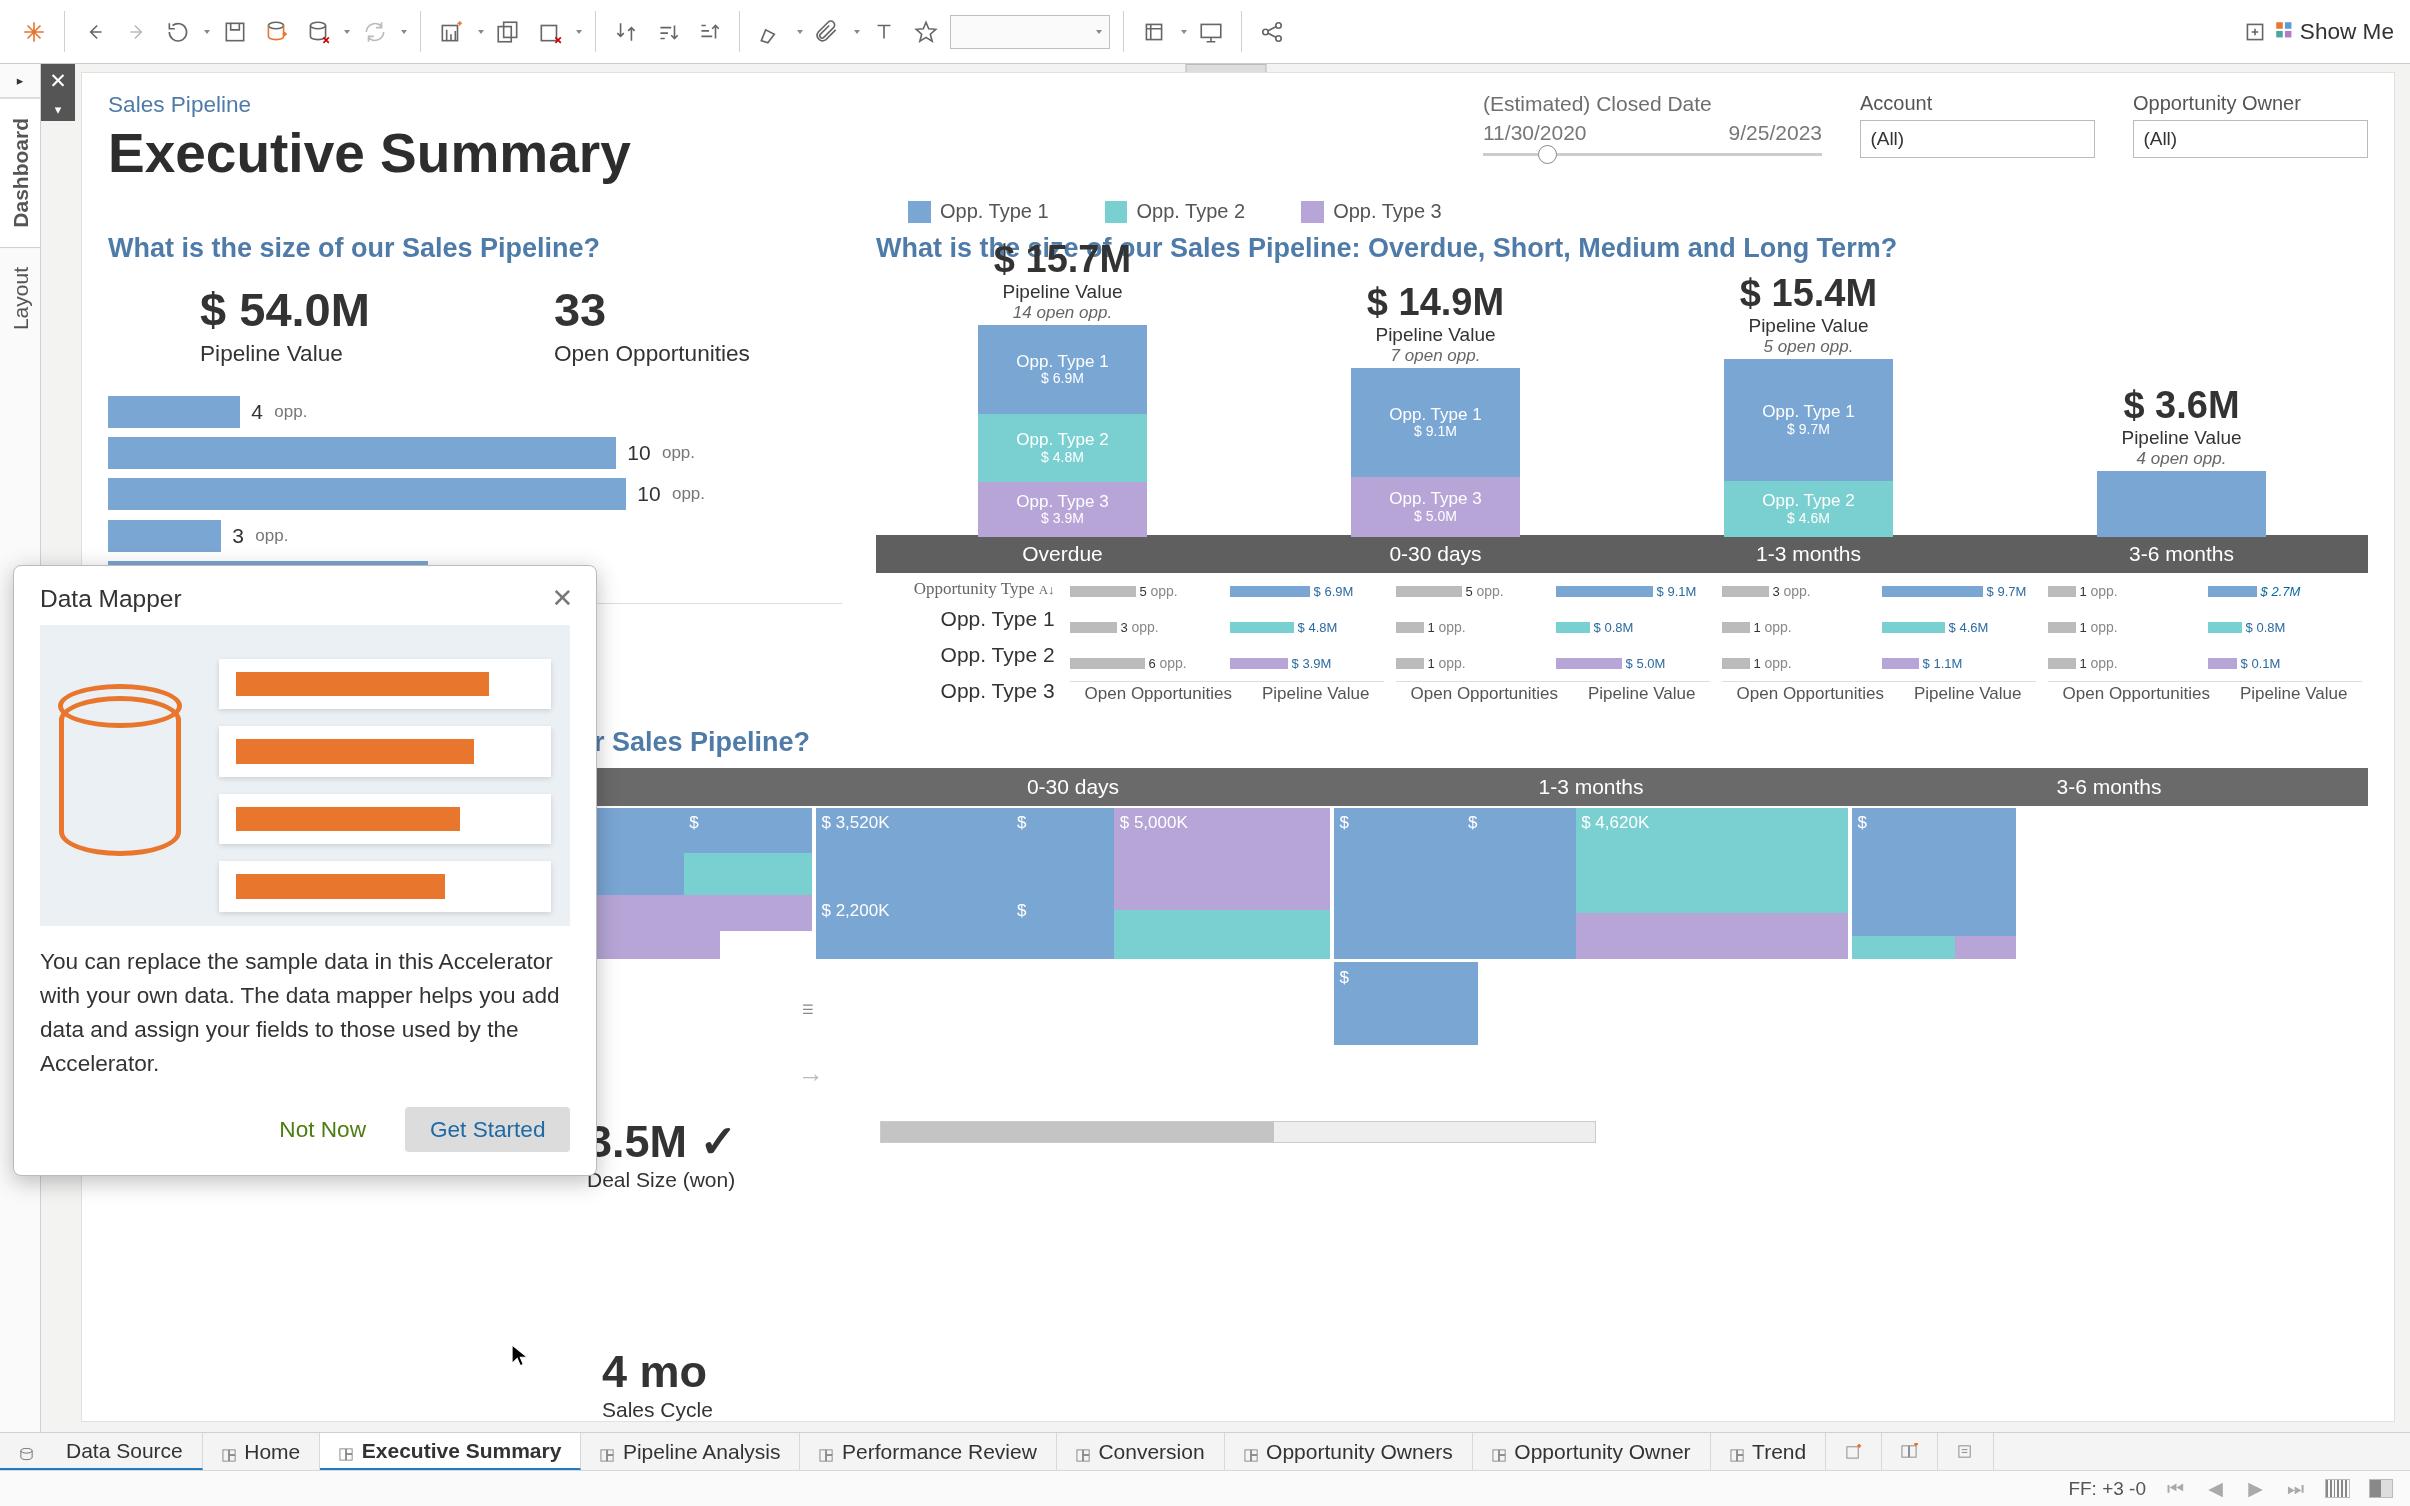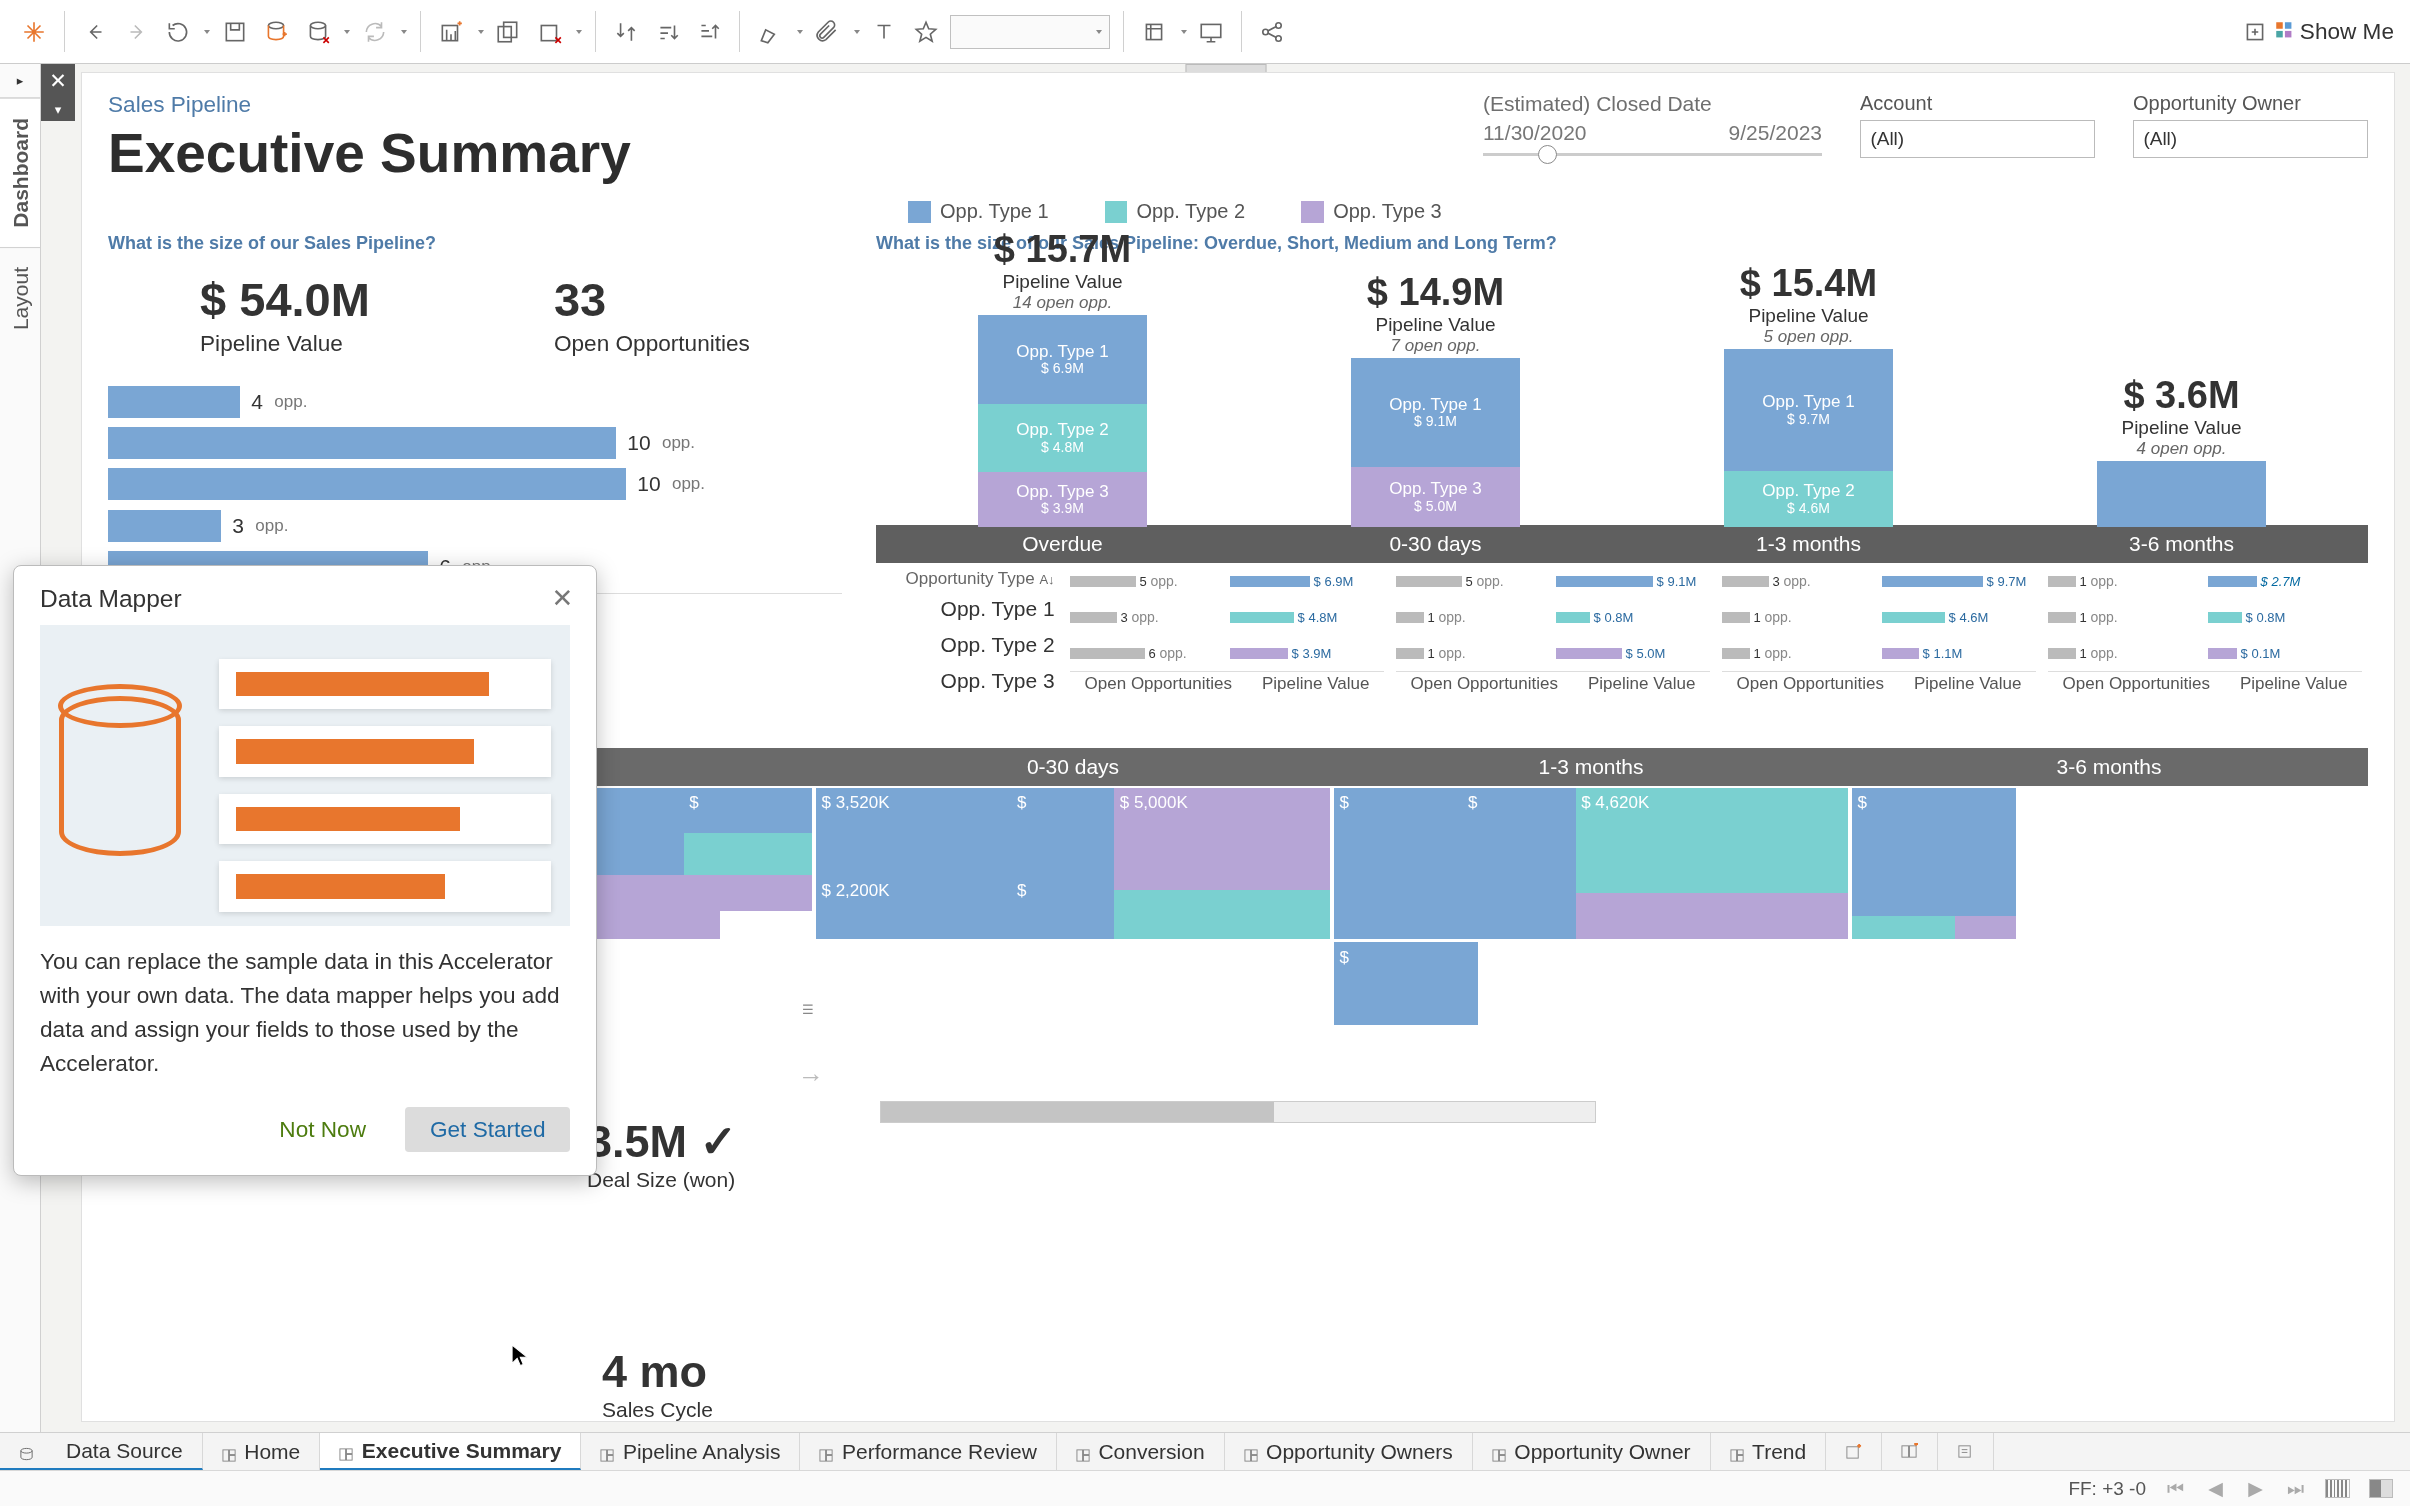--- a/index.html
+++ b/index.html
@@ -31,21 +31,21 @@
   .date-slider-lbl { color:#6f6f6f; font-size:21px; margin-bottom:5.6px;}
   .date-vals { display:flex; justify-content:space-between; width:339px; color:#777; font-size:21px; margin-bottom:5.6px;}
   .slider-track { position:relative; width:339px; height:3.8px; background:#ccc; margin-top:7.5px;}
   .slider-thumb { position:absolute; left:55px; top:-7.5px; width:19px; height:19px; border-radius:50%; background:#fff; border:1.9px solid #8a8a8a;}
   .filter-block { min-width:235px; }
   .filter-lbl { color:#555; font-size:20px; margin-bottom:5.6px;}
   .filter-sel { border:0.9px solid #bbb; height:38px; line-height:36px; padding:0 9.4px; font-size:19px; color:#333; background:#fff;}
   .legend { display:flex; gap:56px; padding:15px 0 3.8px 800px;}
   .legend-item { display:flex; align-items:center; gap:9.4px; font-size:20px; color:#555;}
   .swatch{ width:22.6px; height:22.6px;}
-  .section-title { color:#4f7ba8; font-size:18px; font-weight:600; margin:5.6px 0 9.4px 0; }
+  .section-title { color:#4f7ba8; font-size:27px; font-weight:600; margin:5.6px 0 9.4px 0; }
   .row { display:flex; gap:34px; }
   .card-left { width:734px; }
   .card-right { flex:1; min-width:0;}
   .kpi { }
   .kpi-val { font-size:47px; font-weight:700; color:#333;}
   .kpi-lbl { font-size:22.6px; color:#333; margin-top:3.8px;}
   .kpi-row { display:flex; justify-content:space-around; padding:9.4px 0 19px 0;}
   .barline { display:flex; align-items:center; gap:11.3px; margin:9.4px 0;}
   .barline .bar { height:32px; background:#7aa6d4; }
   .barline .txt { font-size:21px; color:#333;}
@@ -58,21 +58,21 @@
   .coltop .v { font-size:38px; font-weight:700;}
   .coltop .l { font-size:19px; }
   .coltop .o { font-size:17px; font-style:italic; color:#666;}
   .stack { width:169px; display:flex; flex-direction:column-reverse; }
   .seg { color:#fff; text-align:center; font-size:17px; display:flex; flex-direction:column; justify-content:center; line-height:1.1;}
   .seg .sm { font-size:14px;}
   .axis-row { display:flex; background:#5f5f5f; color:#fff; height:38px; align-items:center; margin-top:-1.9px;}
   .axis-cell { flex:1; text-align:center; font-size:21px;}
   .type-table { display:flex; }
   .type-left { width:188px; }
-  .type-left .hdr { font-size:17px; text-align:right; color:#666; padding:5.6px 9.4px 1.9px 0;}
+  .type-left .hdr { font-size:17px; text-align:right; color:#666; padding:5.6px 9.4px 1.9px 0;font-family:Liberation Serif, serif;}
   .type-left .rowlbl { height:36px; line-height:36px; text-align:right; padding-right:9.4px; font-size:21px; color:#333;}
   .type-cols { flex:1; display:flex;}
   .type-col { flex:1; padding:0 5.6px;}
   .minirow { height:36px; display:flex; align-items:center; gap:5.6px;}
   .minibar { height:11.3px; }
   .minifoot { display:flex; justify-content:space-around; font-size:17px; color:#555; border-top:0.9px solid #ddd; padding-top:1.9px;}
   
   .periods { display:flex; }
   .period { flex:1; }
   .period-h { background:#6a6a6a; color:#fff; text-align:center; height:38px; line-height:38px; font-size:21px;}

